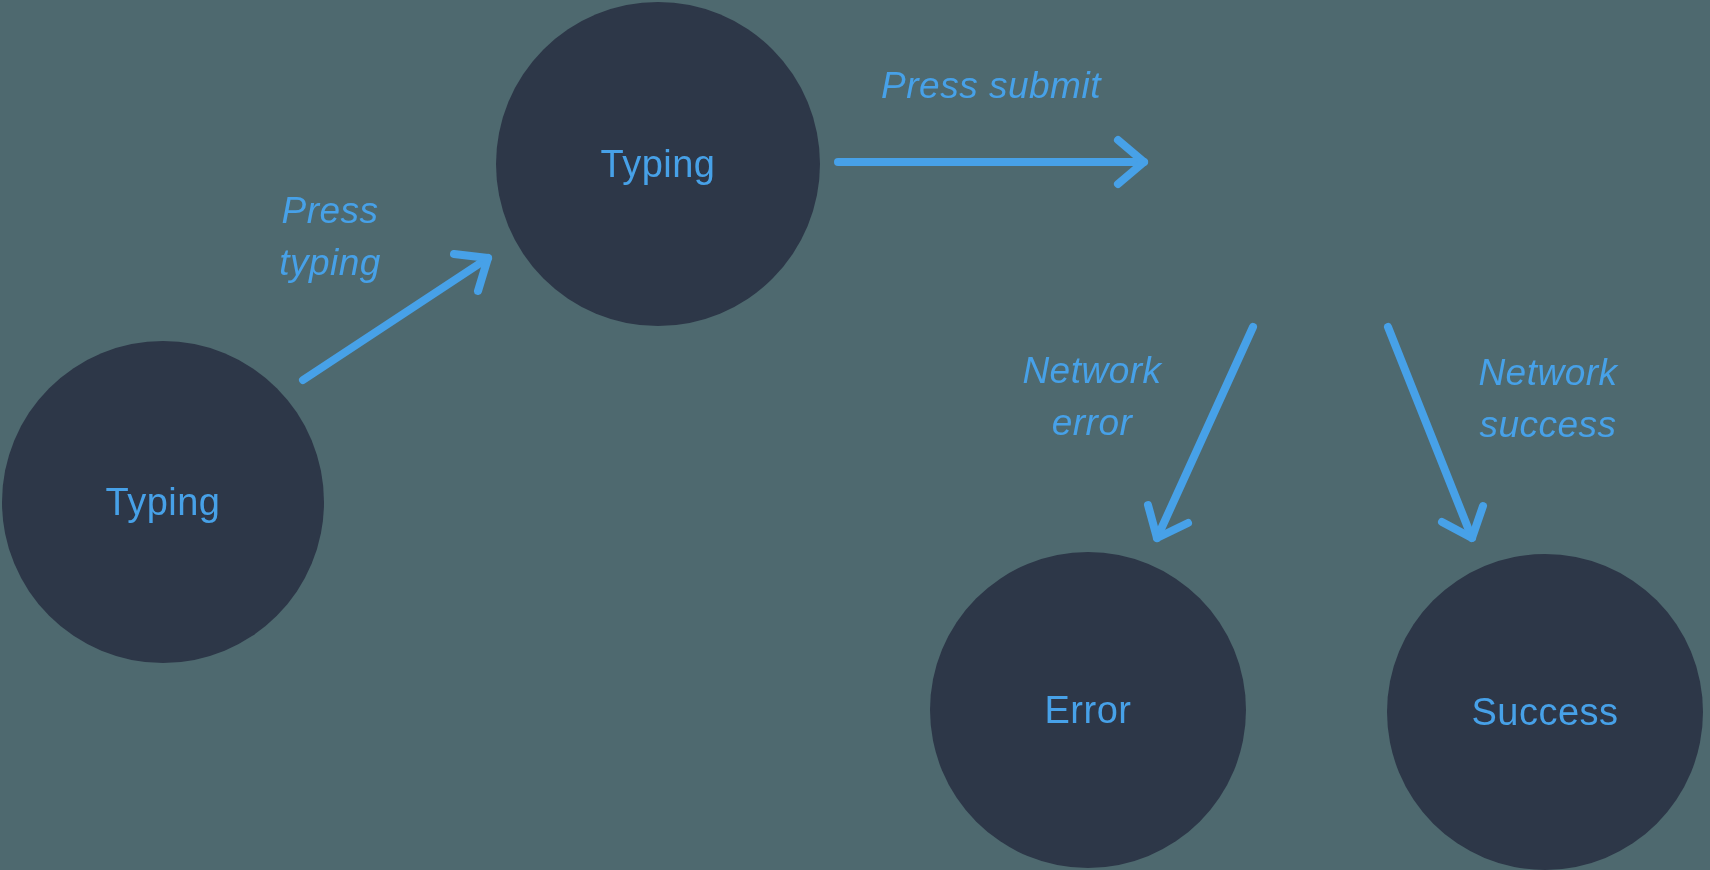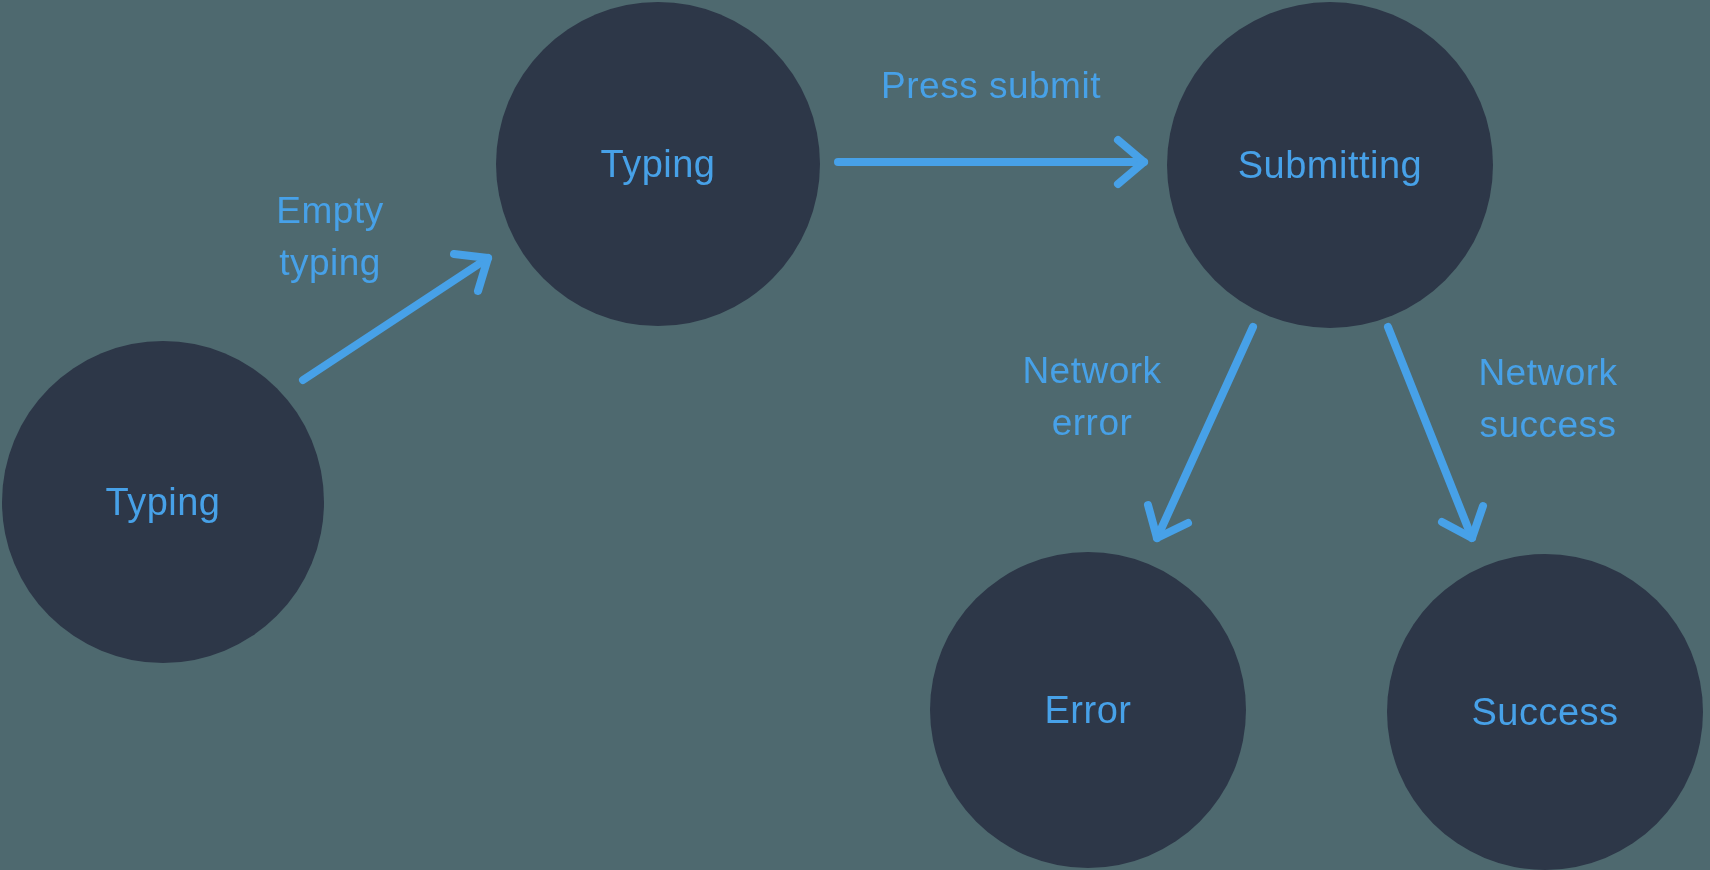--- a/index.html
+++ b/index.html
@@ -45,20 +45,21 @@
   }
   .edge-label {
     position: absolute;
     transform: translate(-50%, -50%);
     text-align: center;
     color: #47A1E8;
     font-size: 37px;
     line-height: 52px;
     letter-spacing: 0.5px;
     white-space: nowrap;
+    font-style: italic;
   }
   .edge-label span { display: block; }
 </style>
 </head>
 <body>
 
 <div class="canvas">
 
   <svg class="arrows-layer" viewBox="0 0 1710 870" xmlns="http://www.w3.org/2000/svg">
 
@@ -84,34 +85,31 @@
   </svg>
 
   <div class="state-node" style="left:2px; top:341px; width:322px; height:322px;">
     <span class="state-label">Typing</span>
   </div>
 
   <div class="state-node" style="left:496px; top:2px; width:324px; height:324px;">
     <span class="state-label">Typing</span>
   </div>
 
-  <div class="state-node" style="left:1167px; top:2px; width:326px; height:326px;">
-    <span class="state-label">Submitting</span>
-  </div>
 
   <div class="state-node" style="left:930px; top:552px; width:316px; height:316px;">
     <span class="state-label">Error</span>
   </div>
 
   <div class="state-node" style="left:1387px; top:554px; width:316px; height:316px;">
     <span class="state-label">Success</span>
   </div>
 
   <div class="edge-label" style="left:330px; top:237px;">
-    <span>Empty</span>
+    <span>Press</span>
     <span>typing</span>
   </div>
 
   <div class="edge-label" style="left:991px; top:86px;">
     <span>Press submit</span>
   </div>
 
   <div class="edge-label" style="left:1092px; top:397px;">
     <span>Network</span>
     <span>error</span>

